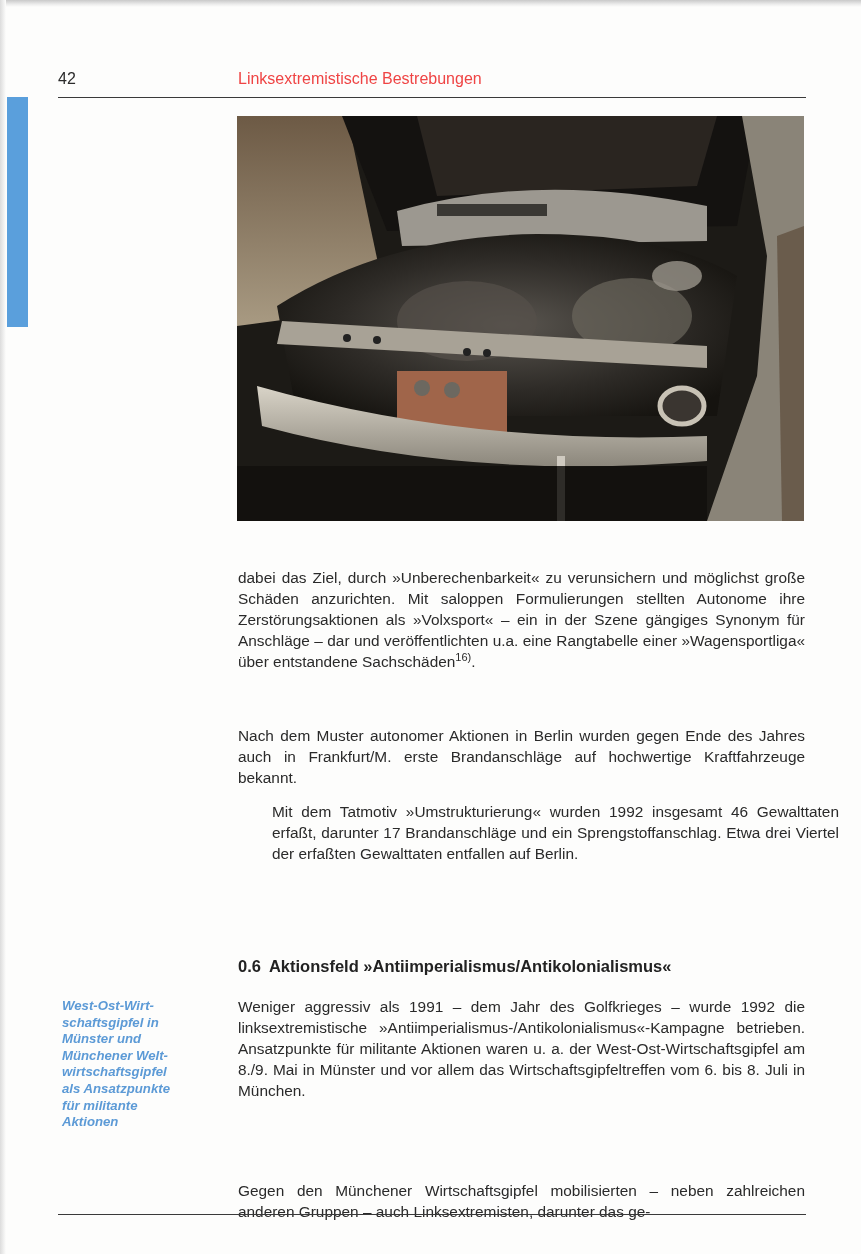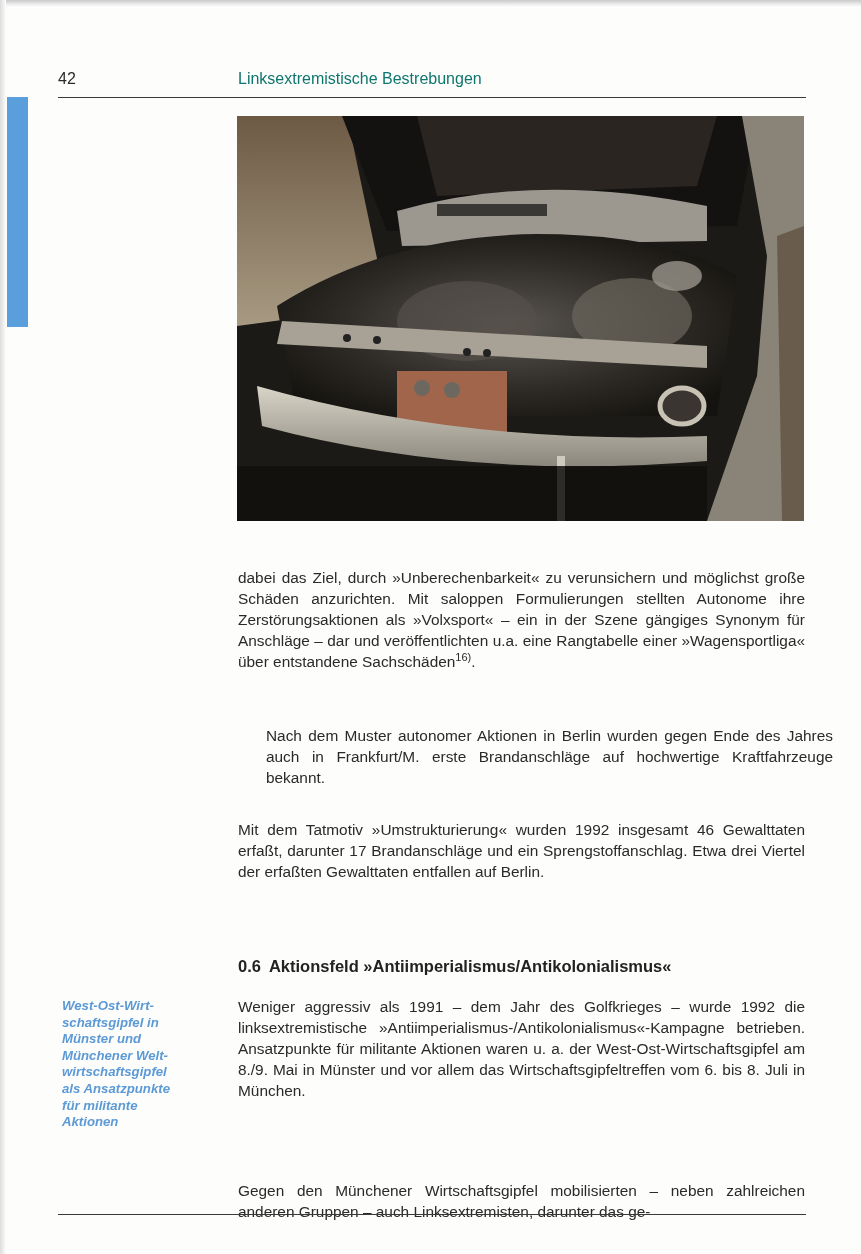--- a/index.html
+++ b/index.html
@@ -18,41 +18,41 @@
     background: linear-gradient(90deg, #dcdcdc, #fdfdfc);
   }
   .blue-tab {
     position: absolute; left: 7px; top: 97px; width: 21px; height: 230px;
     background: #5a9fdc;
   }
   .page-number {
     position: absolute; left: 58px; top: 70px; font-size: 16px; color: #2b2b2b;
   }
   .running-head {
-    position: absolute; left: 238px; top: 70px; font-size: 16px; color: #0f766e;
+    position: absolute; left: 238px; top: 70px; font-size: 16px; color: #ef4444;
   }
   .head-rule {
     position: absolute; left: 58px; top: 97px; width: 748px; height: 1px; background: #3a3a3a;
   }
   .foot-rule {
     position: absolute; left: 58px; top: 1214px; width: 748px; height: 1px; background: #3a3a3a;
   }
   .photo {
     position: absolute; left: 237px; top: 116px; width: 567px; height: 405px;
     overflow: hidden; background: #1b1a17;
   }
   .photo svg { display: block; }
   .body-block {
     position: absolute; left: 238px; width: 567px;
     font-size: 15.4px; line-height: 21px; text-align: justify; color: #2a2a2a;
   }
   .body-block p { margin: 0; }
   .p1 { top: 567px; }
-  .p2 { top: 725px; margin-left: 28px; }
-  .p3 { top: 819px; }
+  .p2 { top: 725px; }
+  .p3 { top: 801px; margin-left: 34px; }
   .section-heading {
     position: absolute; left: 238px; top: 957px; font-size: 16.5px; font-weight: bold; color: #222;
   }
   .section-heading .num { margin-right: 8px; }
   .p4 { top: 996px; }
   .p5 { top: 1180px; }
   .margin-note {
     position: absolute; left: 62px; top: 998px; width: 150px;
     font-size: 13.2px; line-height: 16.6px; font-weight: bold; color: #5c9ad6; font-style: italic;
   }

